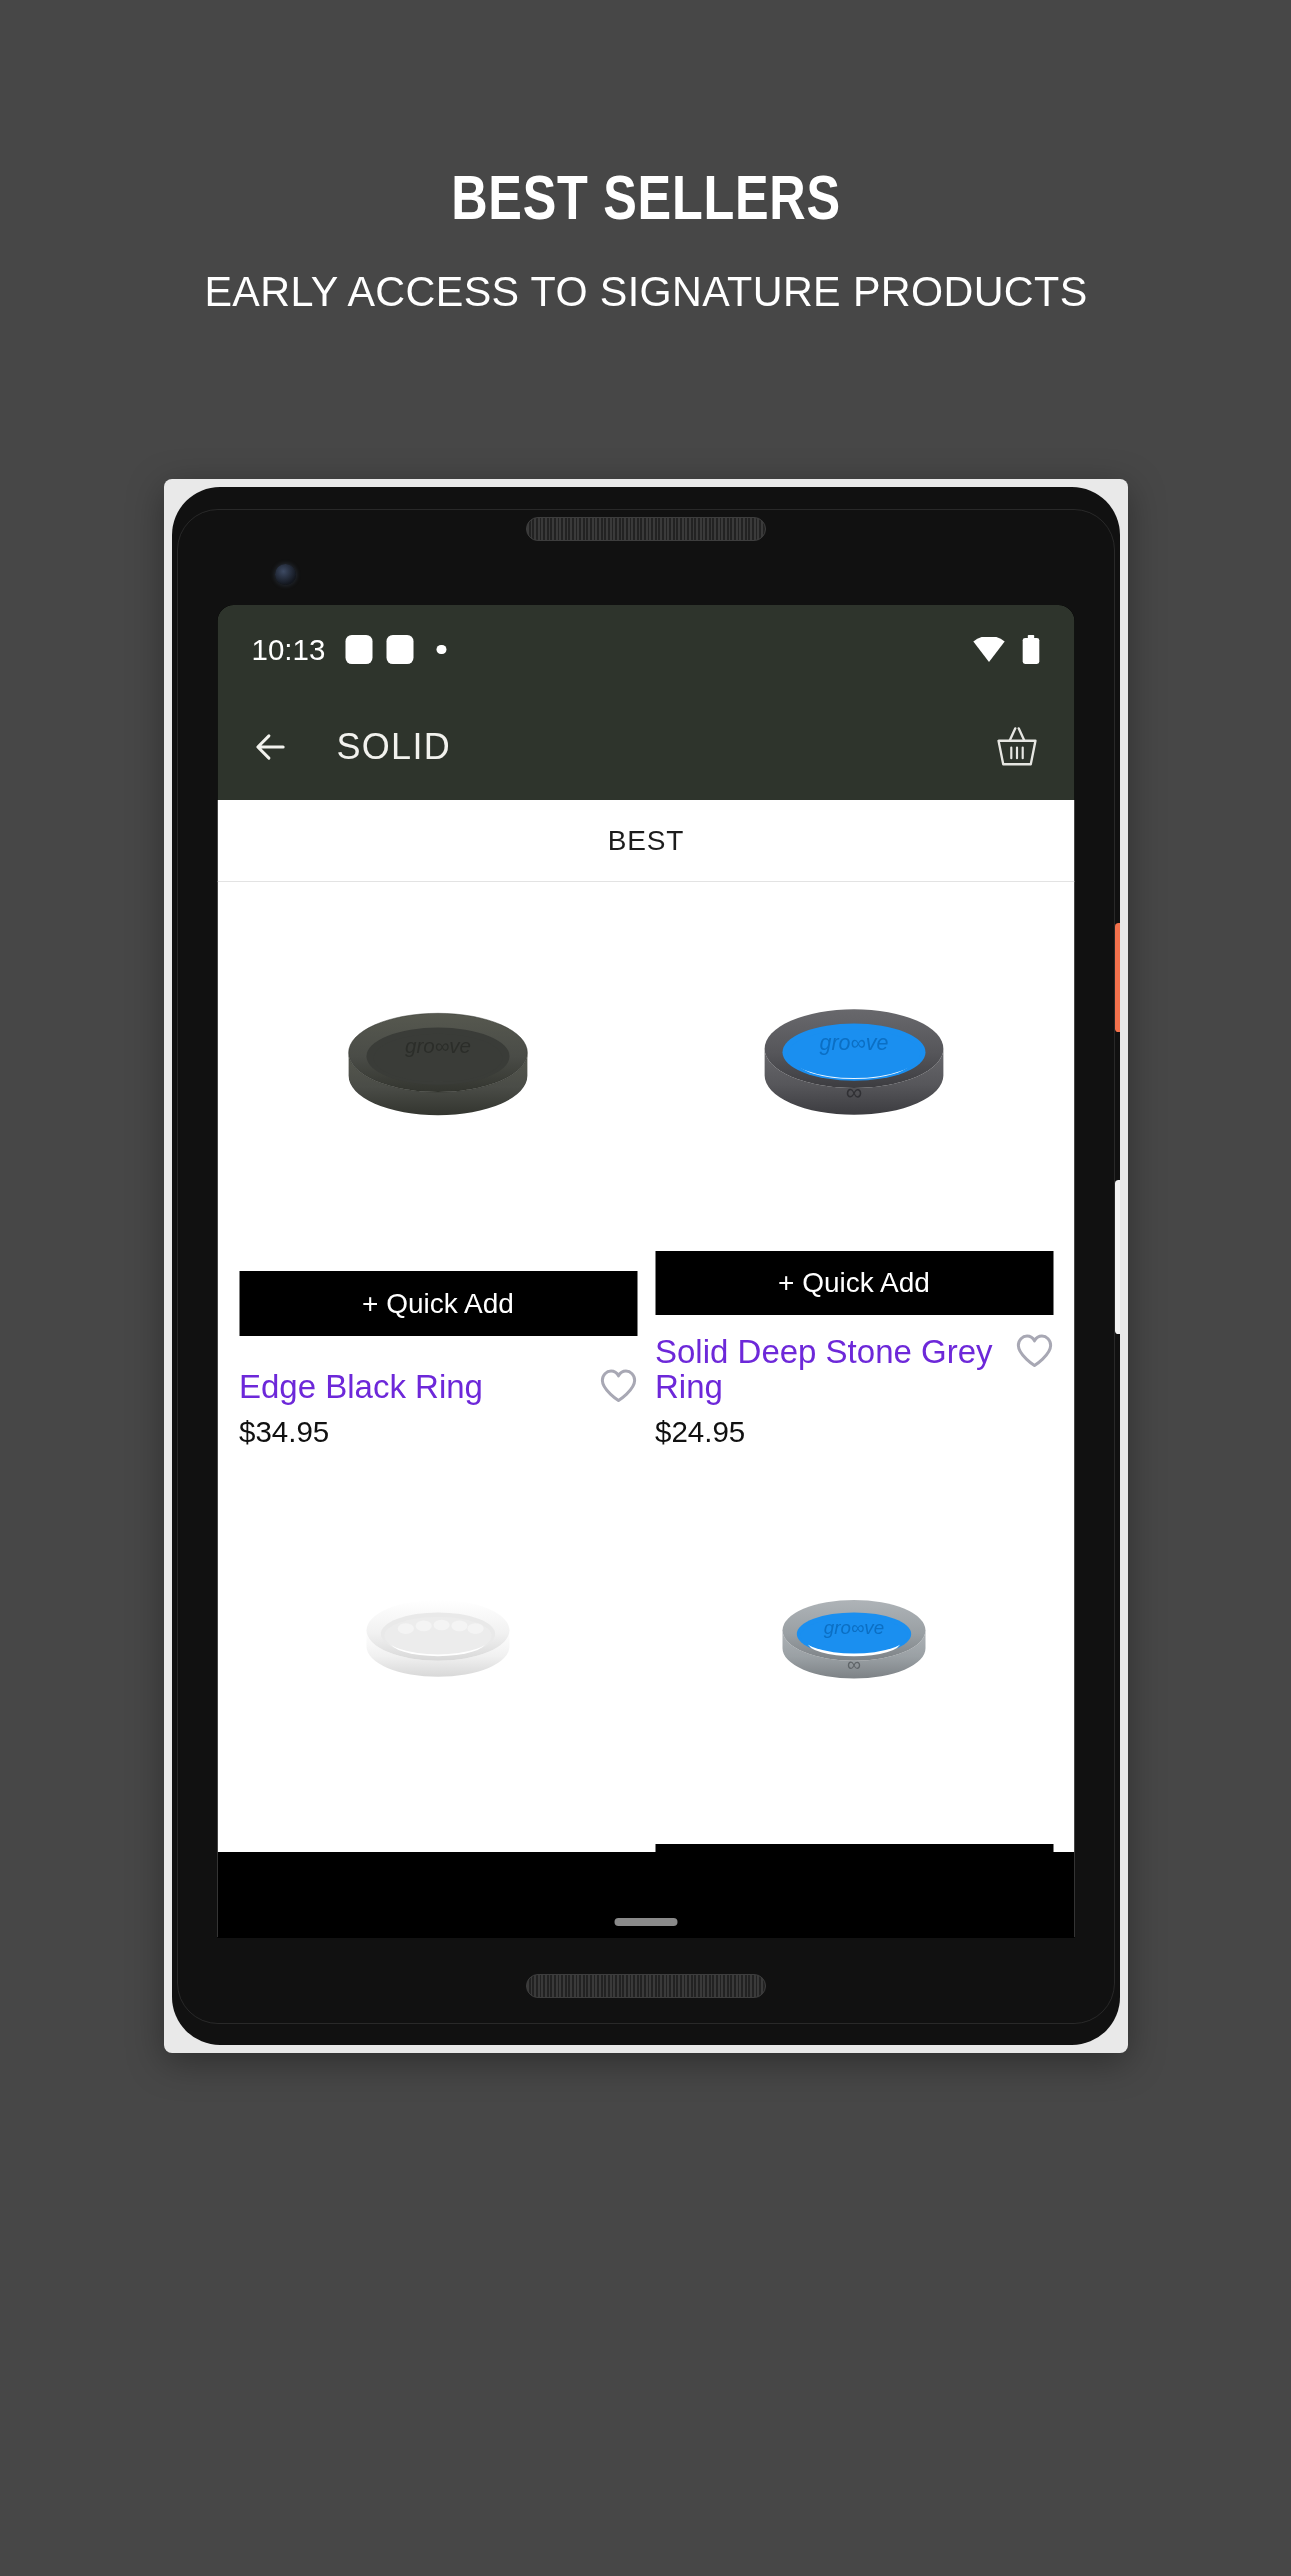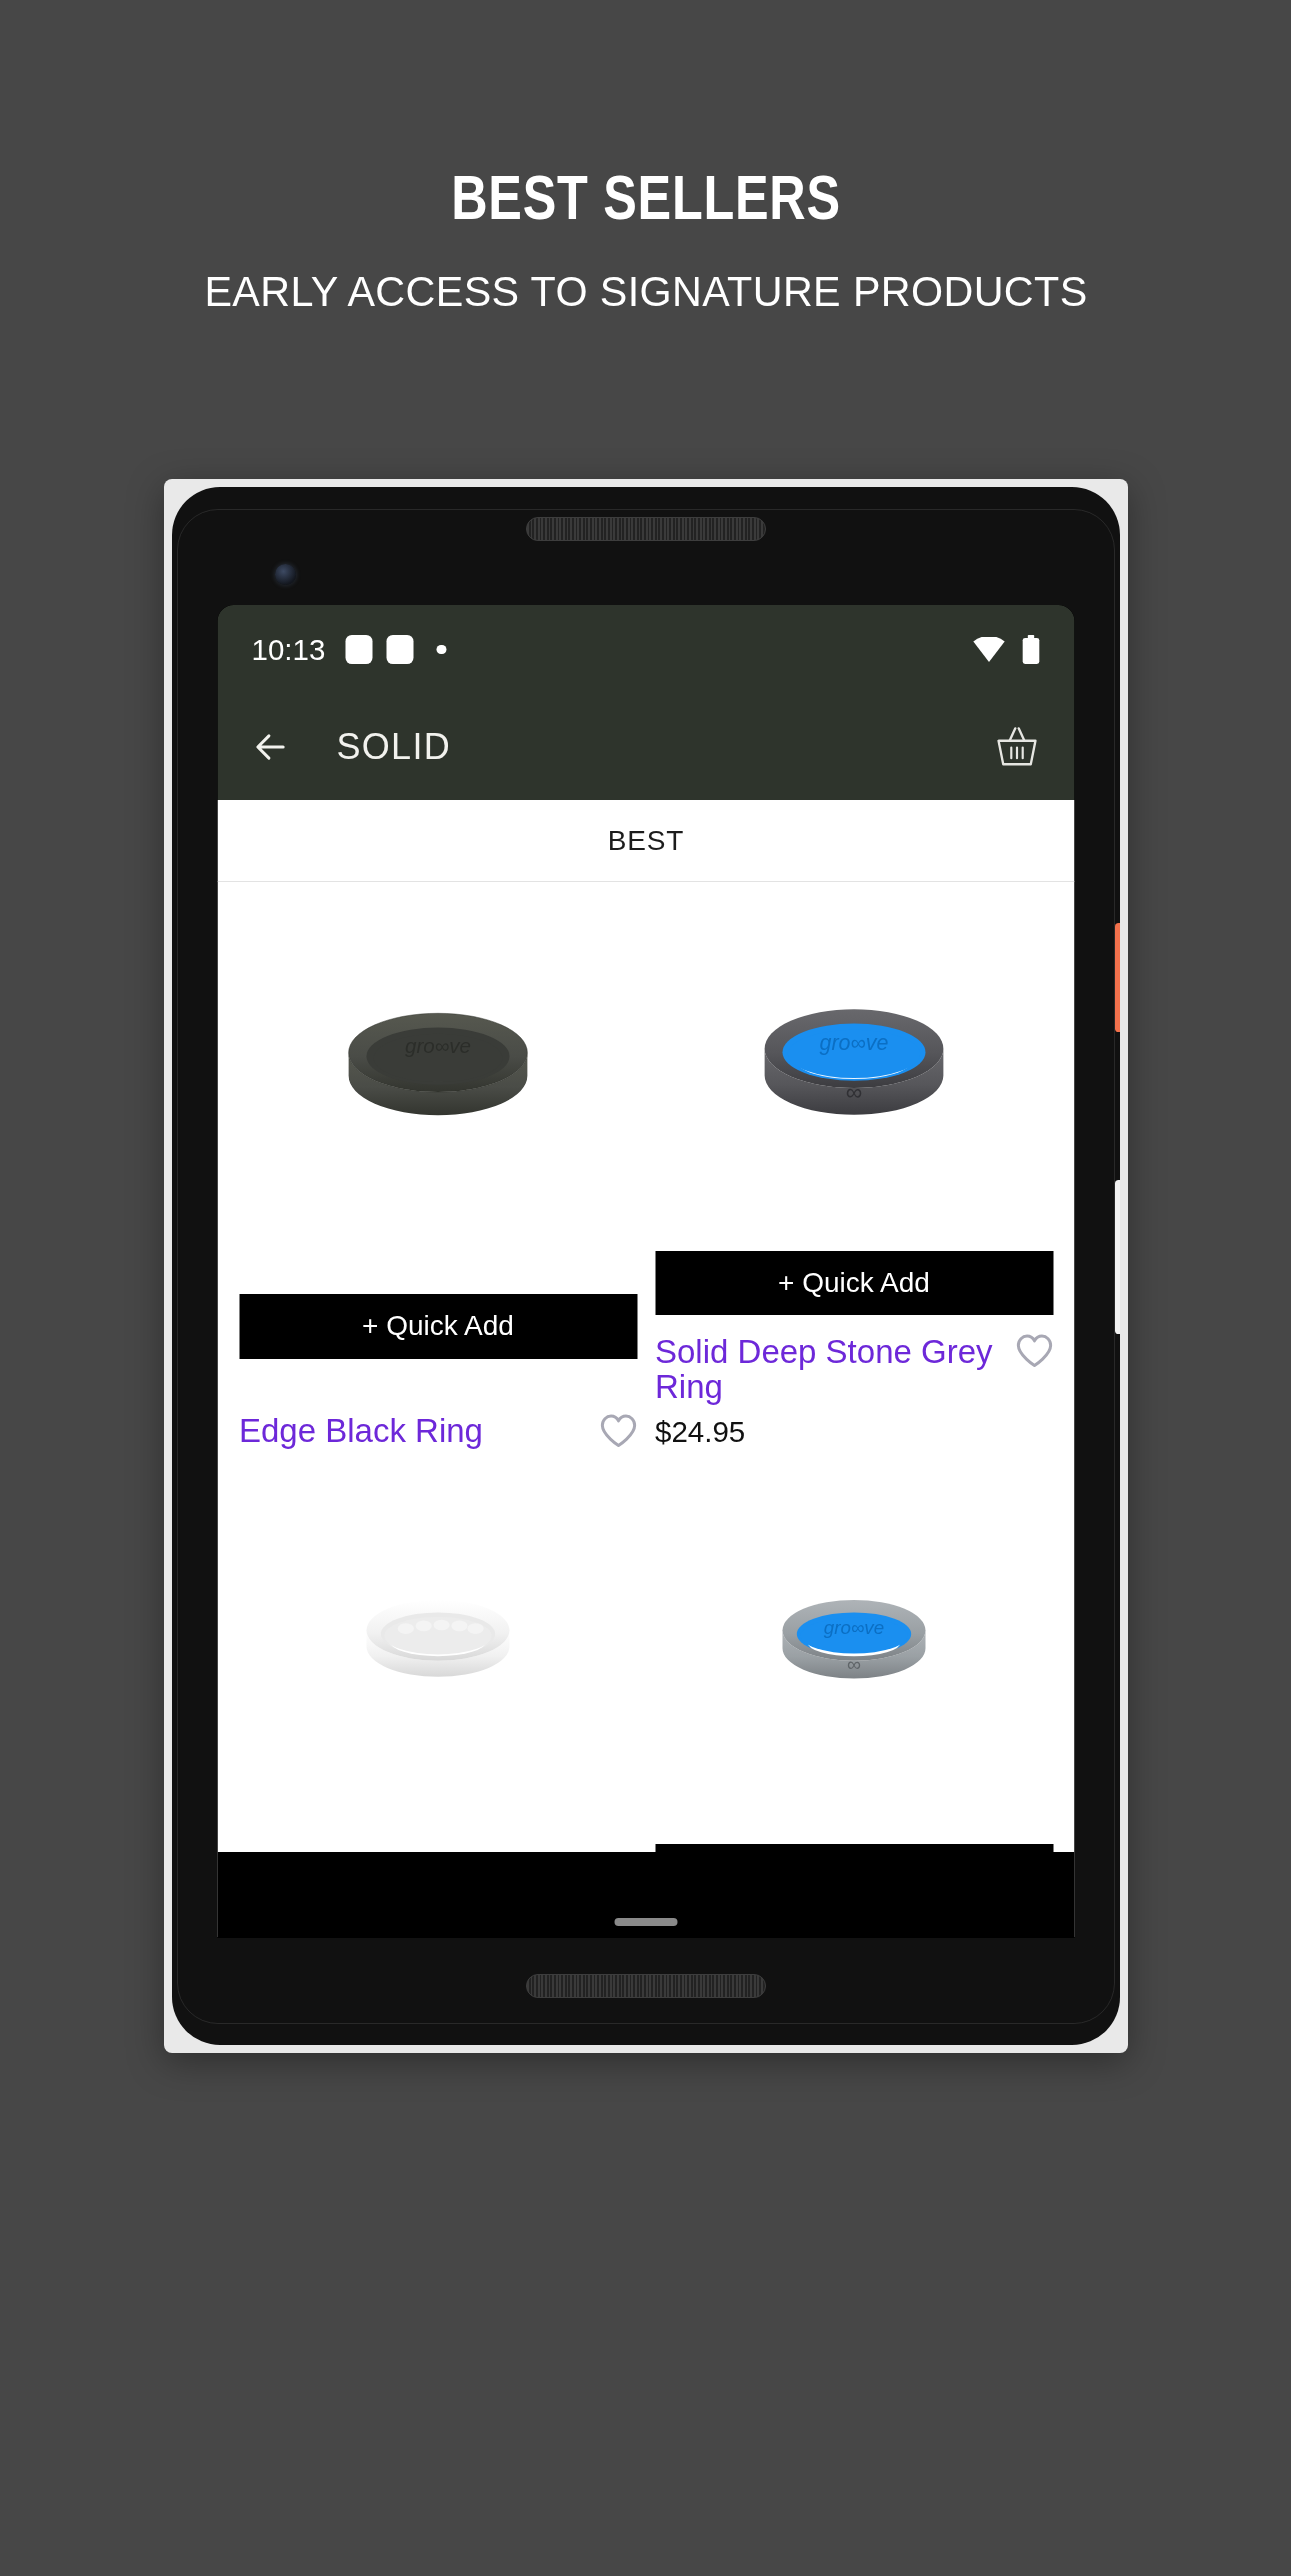--- a/index.html
+++ b/index.html
@@ -274,20 +274,21 @@
             </svg>
           </div>
           <div class="quick-add">+ Quick Add</div>
           <div class="card-meta">
             <div class="meta-row">
               <div class="pname">Edge Black Ring</div>
               <svg class="heart" viewBox="0 0 24 22">
                 <path d="M12 20.2 C12 20.2 1.8 13.6 1.8 7.4 C1.8 4 4.4 1.6 7.3 1.6 C9.4 1.6 11.1 2.9 12 4.6 C12.9 2.9 14.6 1.6 16.7 1.6 C19.6 1.6 22.2 4 22.2 7.4 C22.2 13.6 12 20.2 12 20.2 Z" fill="none" stroke="#a8a8b4" stroke-width="1.9" stroke-linejoin="round"></path>
               </svg>
             </div>
+            <div class="pprice">$34.95</div>
           </div>
         </div>
 
         <div class="card">
           <div class="card-img">
             <svg viewBox="0 0 240 160" width="215" height="143">
               <defs>
                 <linearGradient id="g2o" x1="0" y1="0" x2="0" y2="1">
                   <stop offset="0%" stop-color="#68686c"></stop>
                     <stop offset="55%" stop-color="#56565a"></stop>

